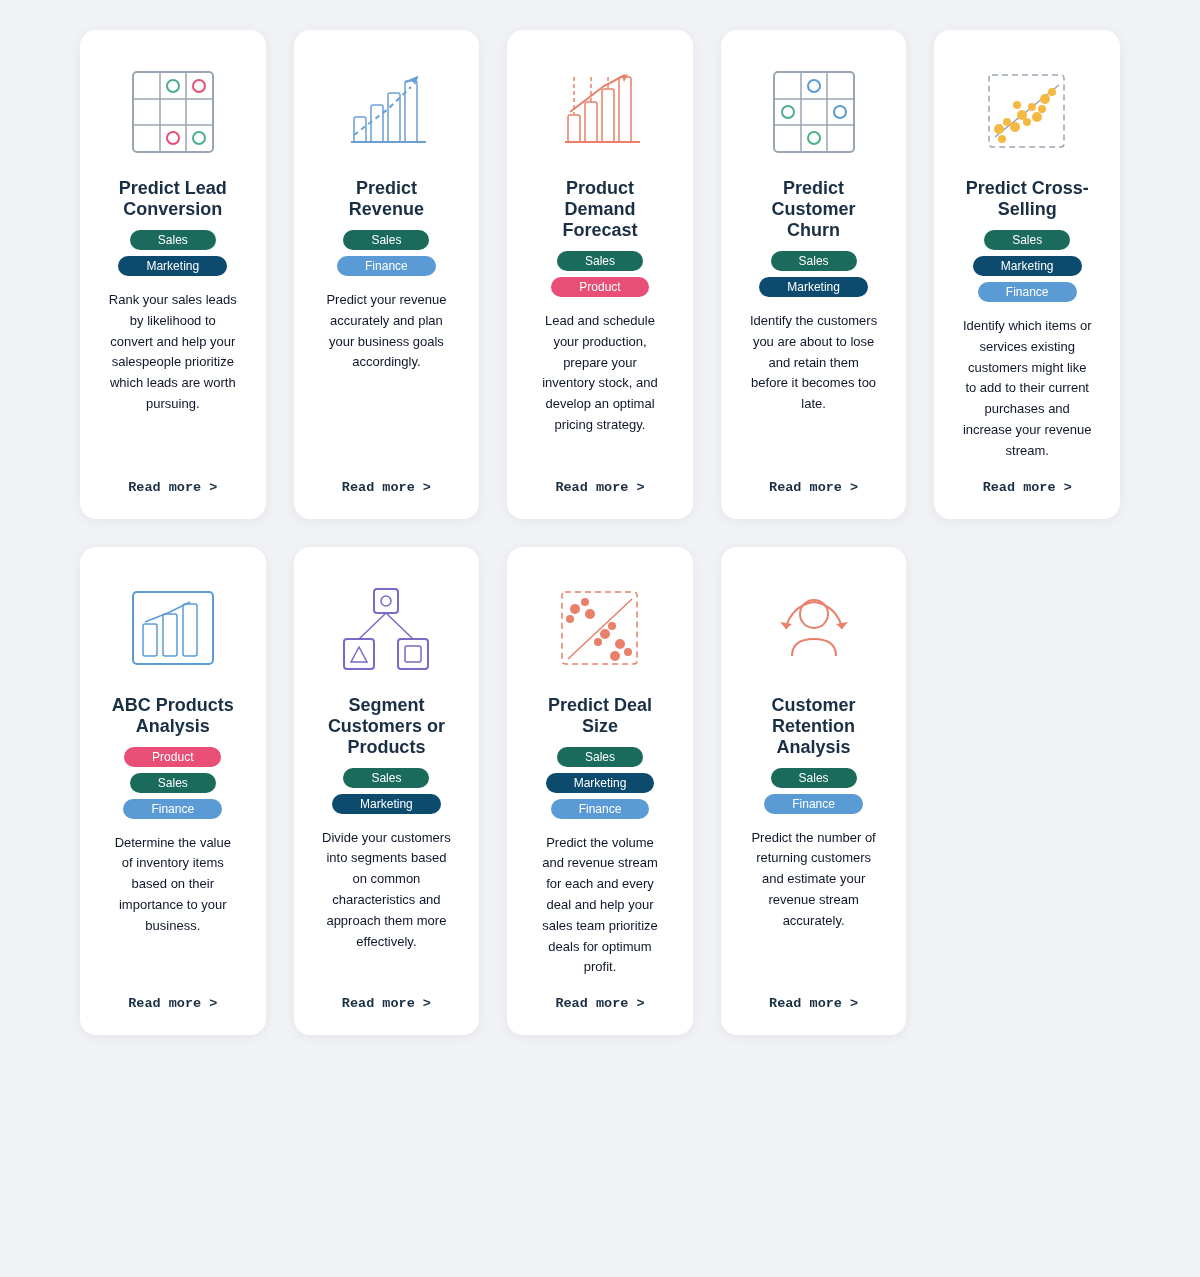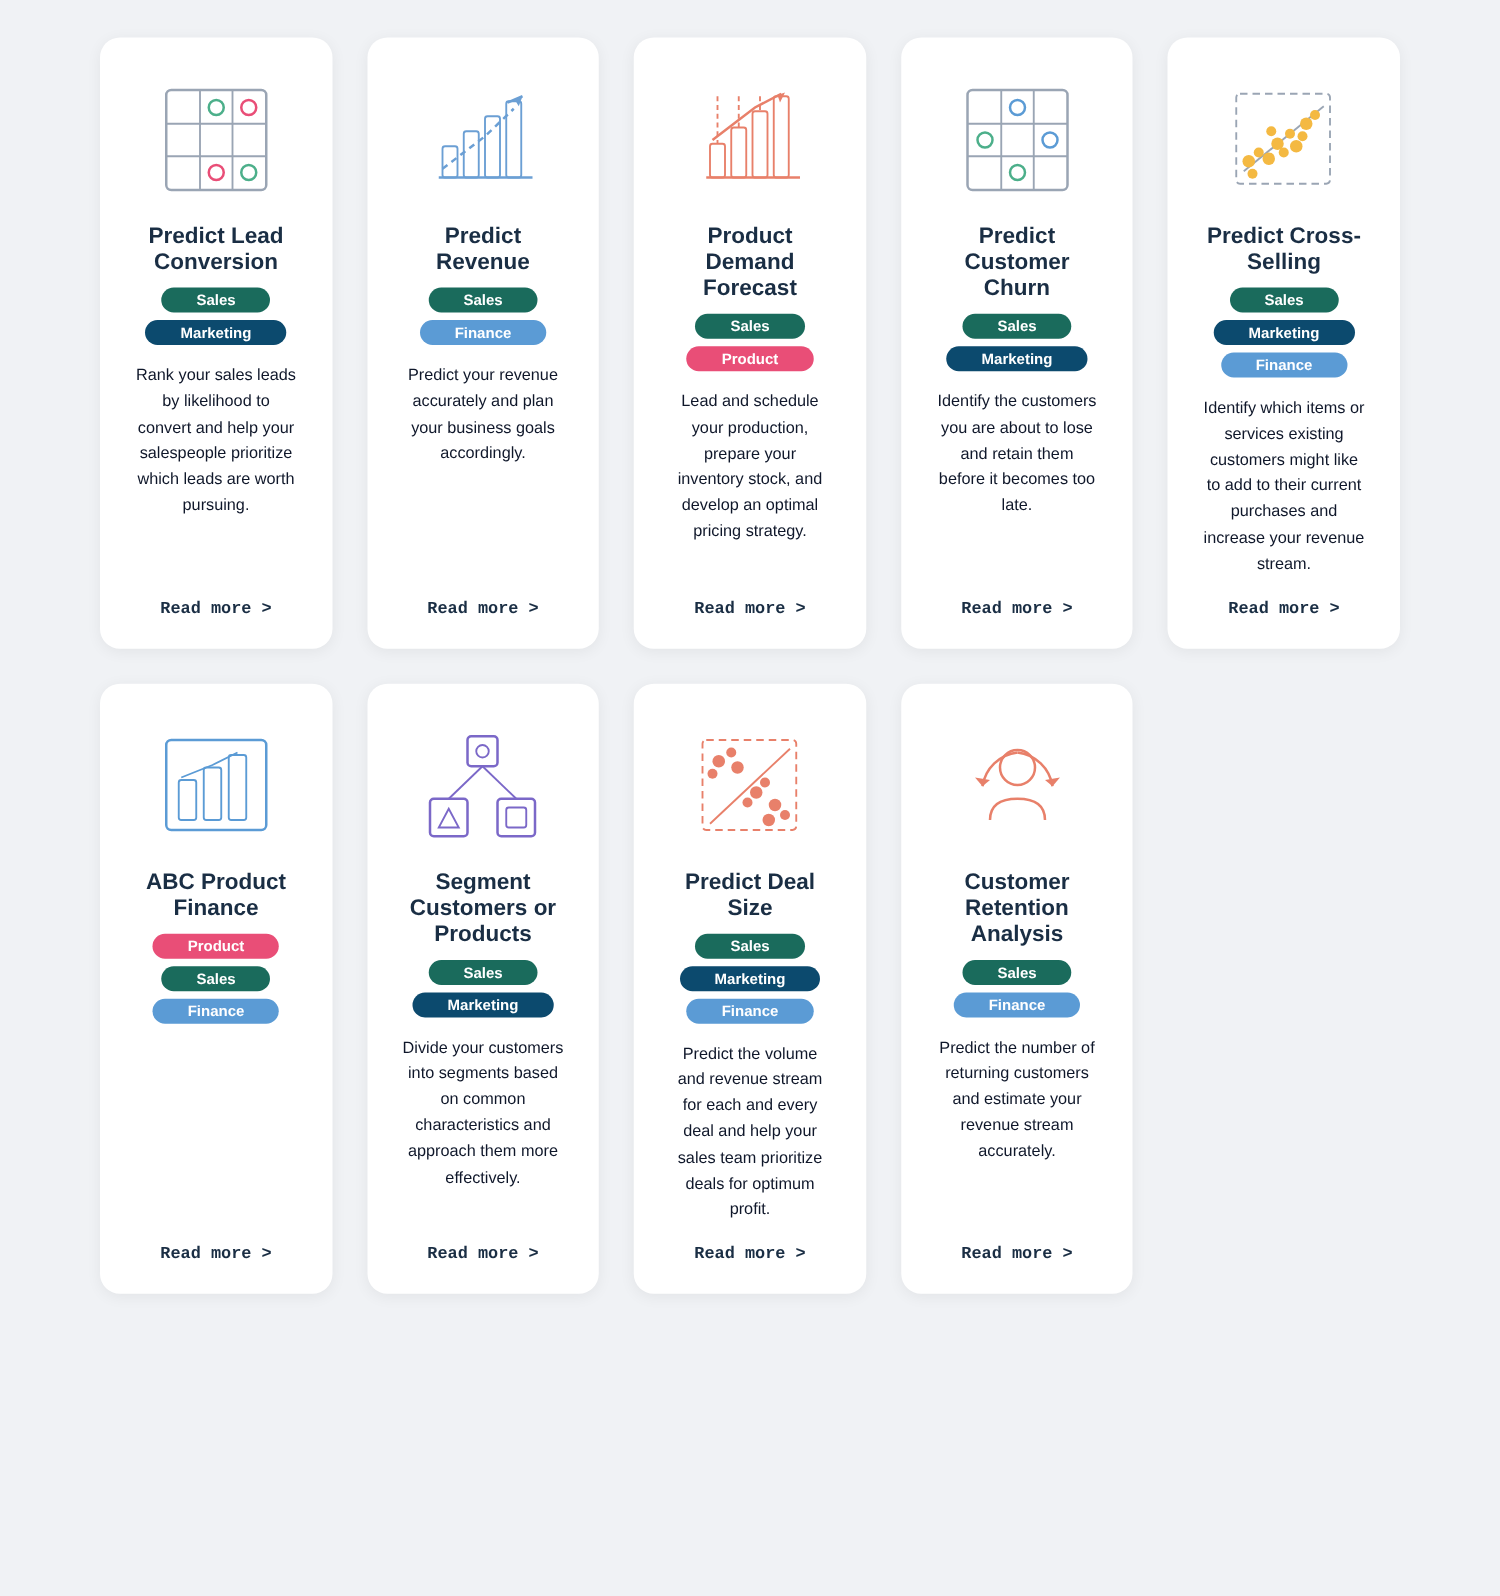--- a/index.html
+++ b/index.html
@@ -41,21 +41,21 @@
       display: flex;
       gap: 6px;
       flex-wrap: wrap;
       justify-content: center;
       margin-bottom: 14px;
     }
     .tag {
       border-radius: 20px;
       padding: 3px 28px;
       font-size: 12px;
-      font-weight: 700;
+      font-weight: 400;
       color: #fff;
     }
     .tag-sales { background: #1a6b5c; }
     .tag-marketing { background: #0c4a6e; }
     .tag-finance { background: #5b9bd5; }
     .tag-product { background: #e94e77; }
     .card-desc {
       font-size: 13px;
       color: #0f172a;
       line-height: 1.6;
@@ -221,26 +221,27 @@
 
         <rect x="10" y="8" width="80" height="72" rx="4" stroke="#5b9bd5" stroke-width="2" fill="none"></rect>
 
         <rect x="20" y="40" width="14" height="32" rx="2" stroke="#5b9bd5" stroke-width="1.5" fill="none"></rect>
         <rect x="40" y="30" width="14" height="42" rx="2" stroke="#5b9bd5" stroke-width="1.5" fill="none"></rect>
         <rect x="60" y="20" width="14" height="52" rx="2" stroke="#5b9bd5" stroke-width="1.5" fill="none"></rect>
 
         <polyline points="22,38 47,28 67,18" stroke="#5b9bd5" stroke-width="1.5" fill="none"></polyline>
       </svg>
     </div>
-    <div class="card-title">ABC Product Finance</div>
+    <div class="card-title">ABC Products Analysis</div>
     <div class="tags">
       <span class="tag tag-product">Product</span>
       <span class="tag tag-sales">Sales</span>
       <span class="tag tag-finance">Finance</span>
     </div>
+    <div class="card-desc">Determine the value of inventory items based on their importance to your business.</div>
     <a class="read-more">Read more &gt;</a>
   </div>
 
   <div class="card">
     <div class="card-icon">
       <svg width="100" height="90" viewBox="0 0 100 90" fill="none">
 
         <rect x="38" y="5" width="24" height="24" rx="3" stroke="#7b68c8" stroke-width="2" fill="none"></rect>
         <circle cx="50" cy="17" r="5" stroke="#7b68c8" stroke-width="1.5" fill="none"></circle>
 

